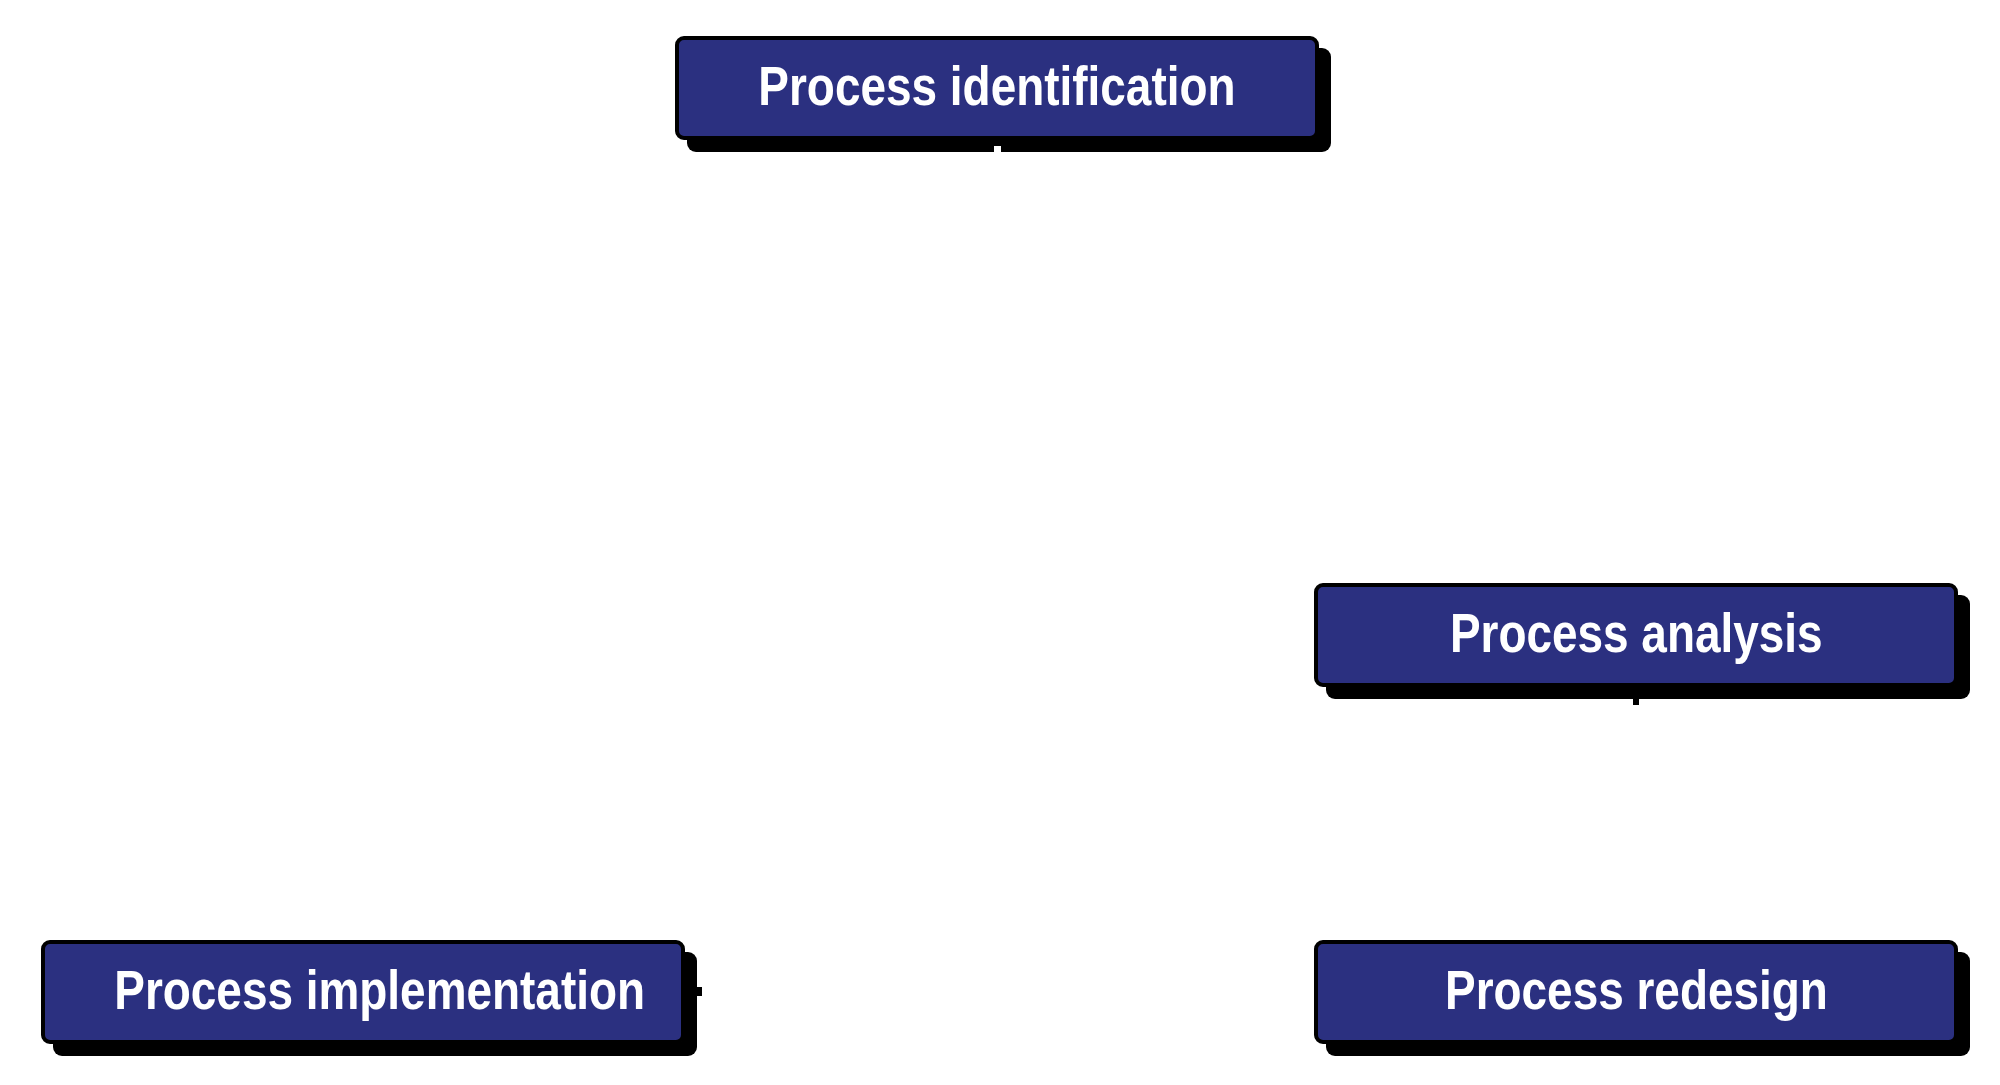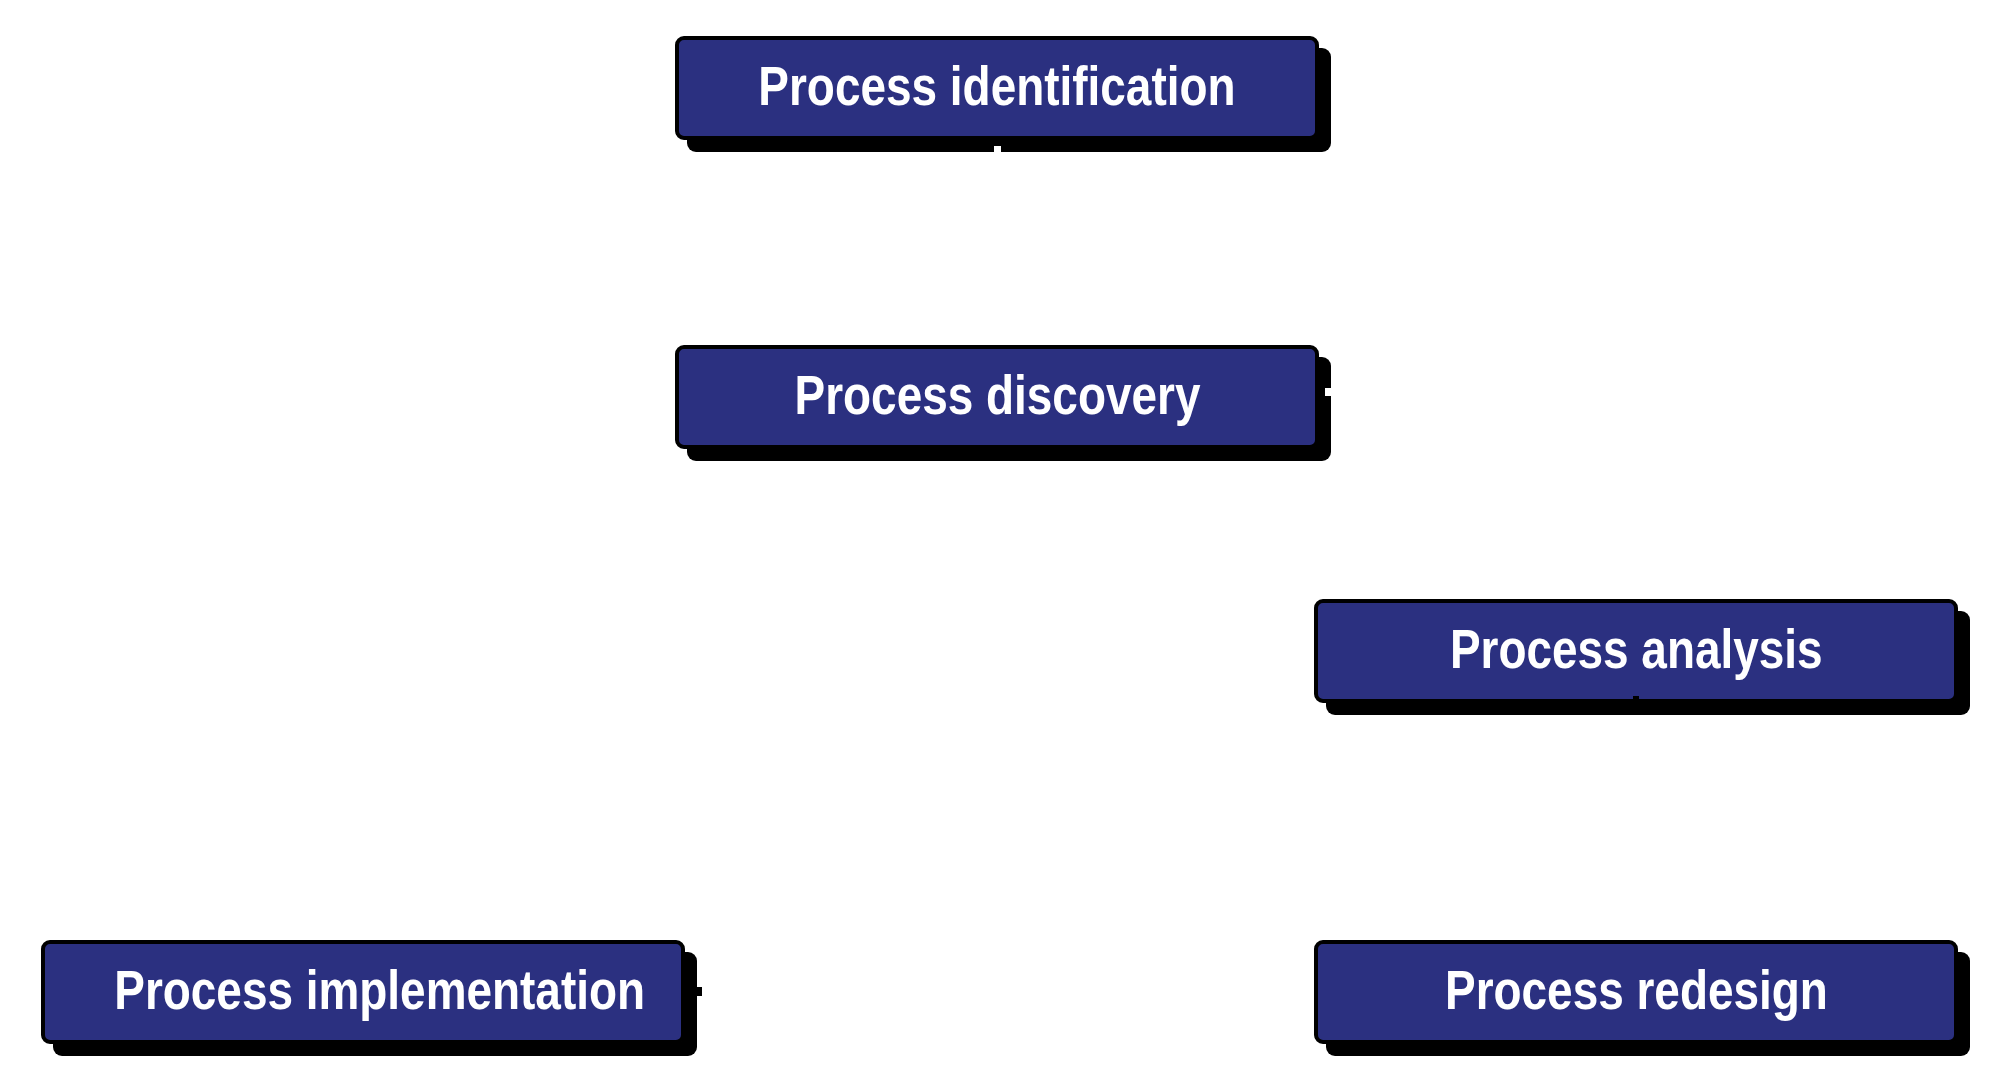--- a/index.html
+++ b/index.html
@@ -37,21 +37,21 @@
     display: inline-block;
     transform: scaleX(0.82);
     transform-origin: center center;
     letter-spacing: 0px;
     padding-bottom: 4px;
   }
   
   .pos-identification { left: 675px; top: 36px; }
   .pos-discovery      { left: 675px; top: 345px; }
   .pos-monitoring     { left: 41px;  top: 583px; }
-  .pos-analysis       { left: 1314px; top: 583px; margin-top: 16px; }
+  .pos-analysis       { left: 1314px; top: 583px; }
   .pos-implementation { left: 41px;  top: 940px; padding-left: 34px; }
   .pos-redesign       { left: 1314px; top: 940px; }
 
   
   .mark { position: absolute; }
   .notch-white {
     width: 7px; height: 8px;
     background: #ffffff;
   }
   .mark-a { left: 994px;  top: 146px; }
@@ -72,23 +72,20 @@
 </style>
 </head>
 <body>
 
 <div class="canvas">
 
   <div class="node pos-identification">
     <span class="label">Process identification</span>
   </div>
 
-  <div class="node pos-discovery">
-    <span class="label">Process discovery</span>
-  </div>
 
 
   <div class="node pos-analysis">
     <span class="label">Process analysis</span>
   </div>
 
   <div class="node pos-implementation">
     <span class="label">Process implementation</span>
   </div>
 

